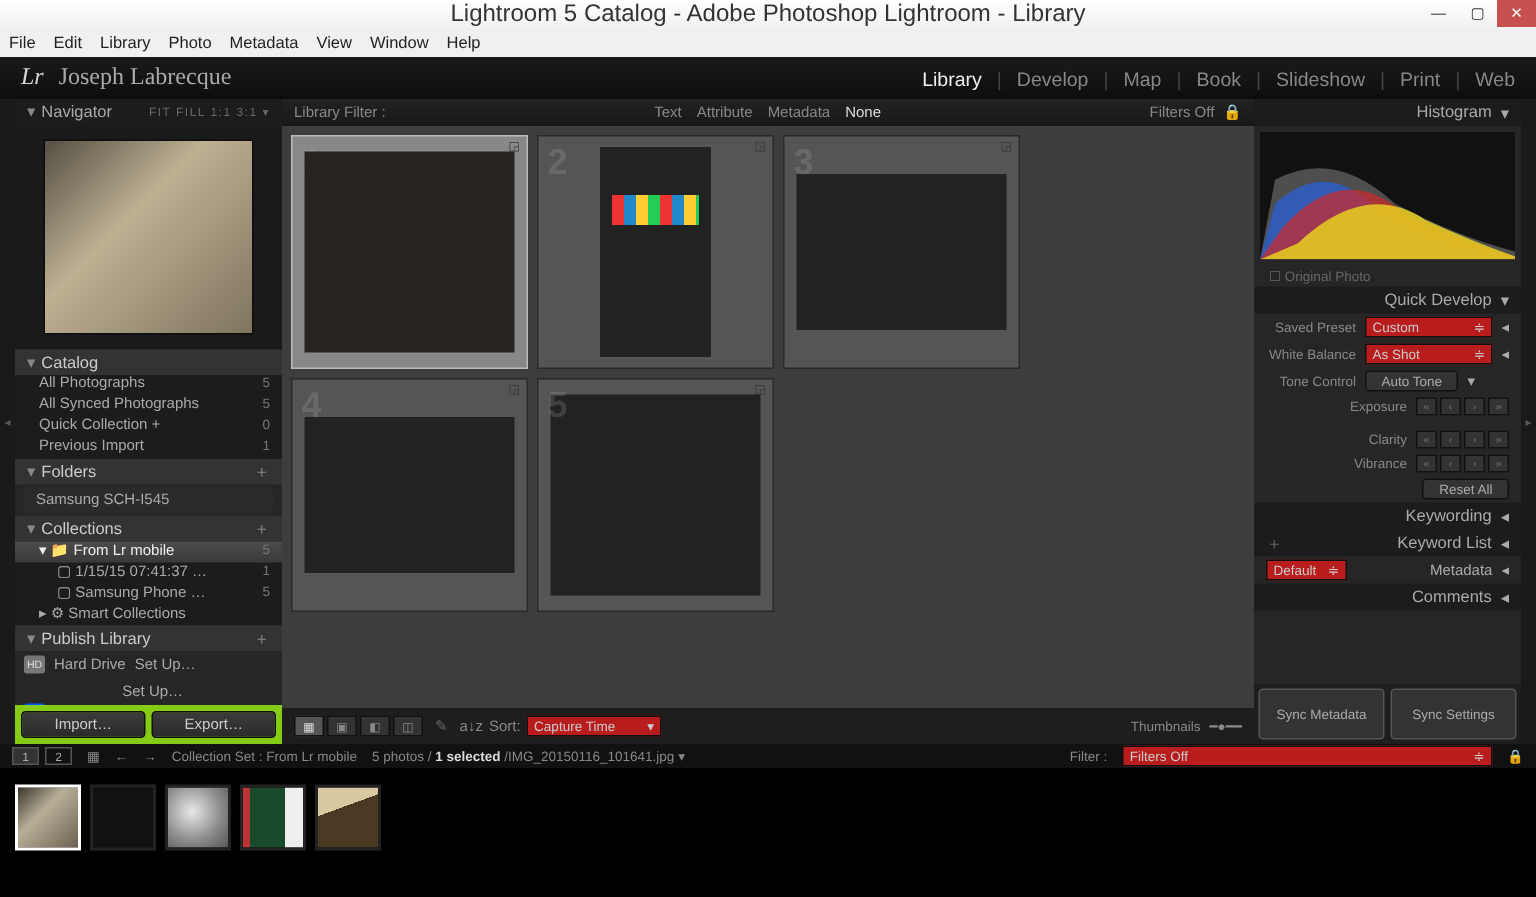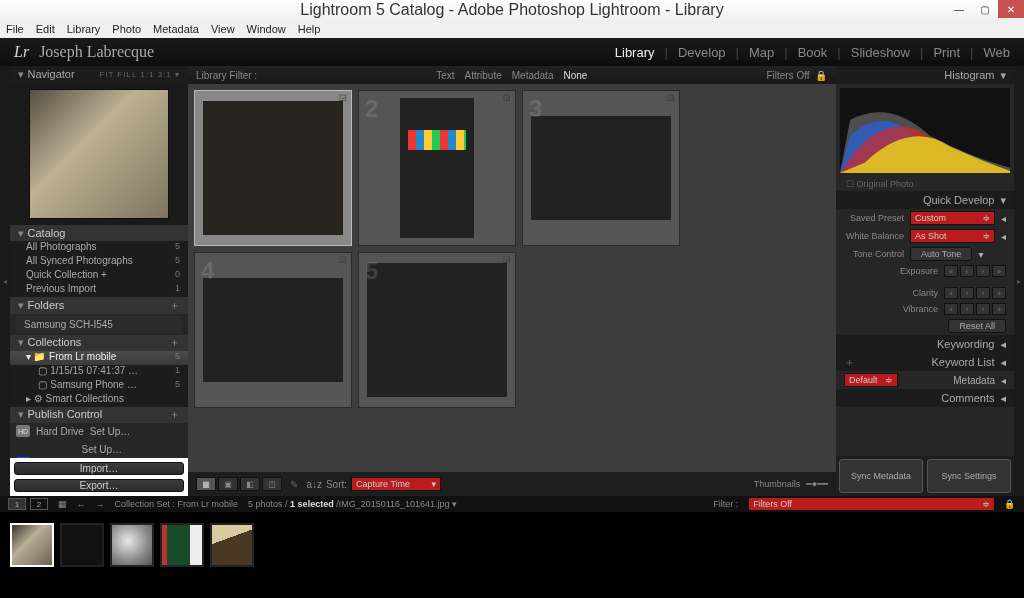--- a/index.html
+++ b/index.html
@@ -49,21 +49,21 @@
 .tree-sub { padding-left:28px; }
 .folder-pill { height:18px; background:#2b2b2b; border-radius:3px; margin:2px 6px; display:flex; align-items:center; padding:0 8px; font-size:10px; color:#aaa; }
 
 
 .pub-row { height:18px; display:flex; align-items:center; padding:0 6px; font-size:10px; color:#aaa; gap:6px; }
 .pub-row .svc-icon { width:14px; height:12px; background:#666; border-radius:2px; }
 .pub-row .svc-icon.be { background:#0057ff; font-size:8px; color:#fff; display:flex;align-items:center;justify-content:center; font-weight:bold; }
 .pub-row .svc-icon.hd { background:#777; font-size:7px; color:#ddd; display:flex;align-items:center;justify-content:center; }
 
 
-.panel-buttons { display:flex; gap:4px; padding:4px; background:#ffffff;flex-direction:column; }
+.panel-buttons { display:flex; gap:4px; padding:4px; background:#84cc16; }
 .panel-btn { flex:1; height:18px; background:linear-gradient(#3b3b3b,#2b2b2b); border:1px solid #111; border-radius:3px; font-size:10px; color:#ccc; display:flex; align-items:center; justify-content:center; }
 
 
 .filter-bar { height:18px; background:linear-gradient(#222,#181818); display:flex; align-items:center; padding:0 8px; font-size:10px; color:#888; justify-content:space-between; }
 .filter-bar .tabs { display:flex; gap:10px; }
 .filter-bar .tabs .on { color:#ddd; }
 
 
 .grid { flex:1; padding:6px; display:flex; flex-wrap:wrap; gap:6px; align-content:flex-start; background:#3d3d3d; }
 .cell { width:158px; height:156px; background:#555; border:1px solid #2a2a2a; position:relative; display:flex; align-items:center; justify-content:center; }
@@ -226,21 +226,21 @@
       <div class="tree-item tree-sub">
           <span>▢ <span>Samsung Phone …</span></span>
           <span class="count">5</span>
         </div>
       <div class="tree-item">
           <span>▸ ⚙ <span>Smart Collections</span></span>
         </div>
     </div>
 
     <div class="tree-header">
-      <span class="triangle-down">Publish Control</span>
+      <span class="triangle-down">Publish Library</span>
       <span class="plus">＋</span>
     </div>
     <div class="pub-row">
       <span style="display:flex;gap:6px;align-items:center;">
           <span class="svc-icon hd">HD</span>
           <span>Hard Drive</span>
         </span>
       <span>Set Up…</span>
     </div>
     <div class="pub-row">

